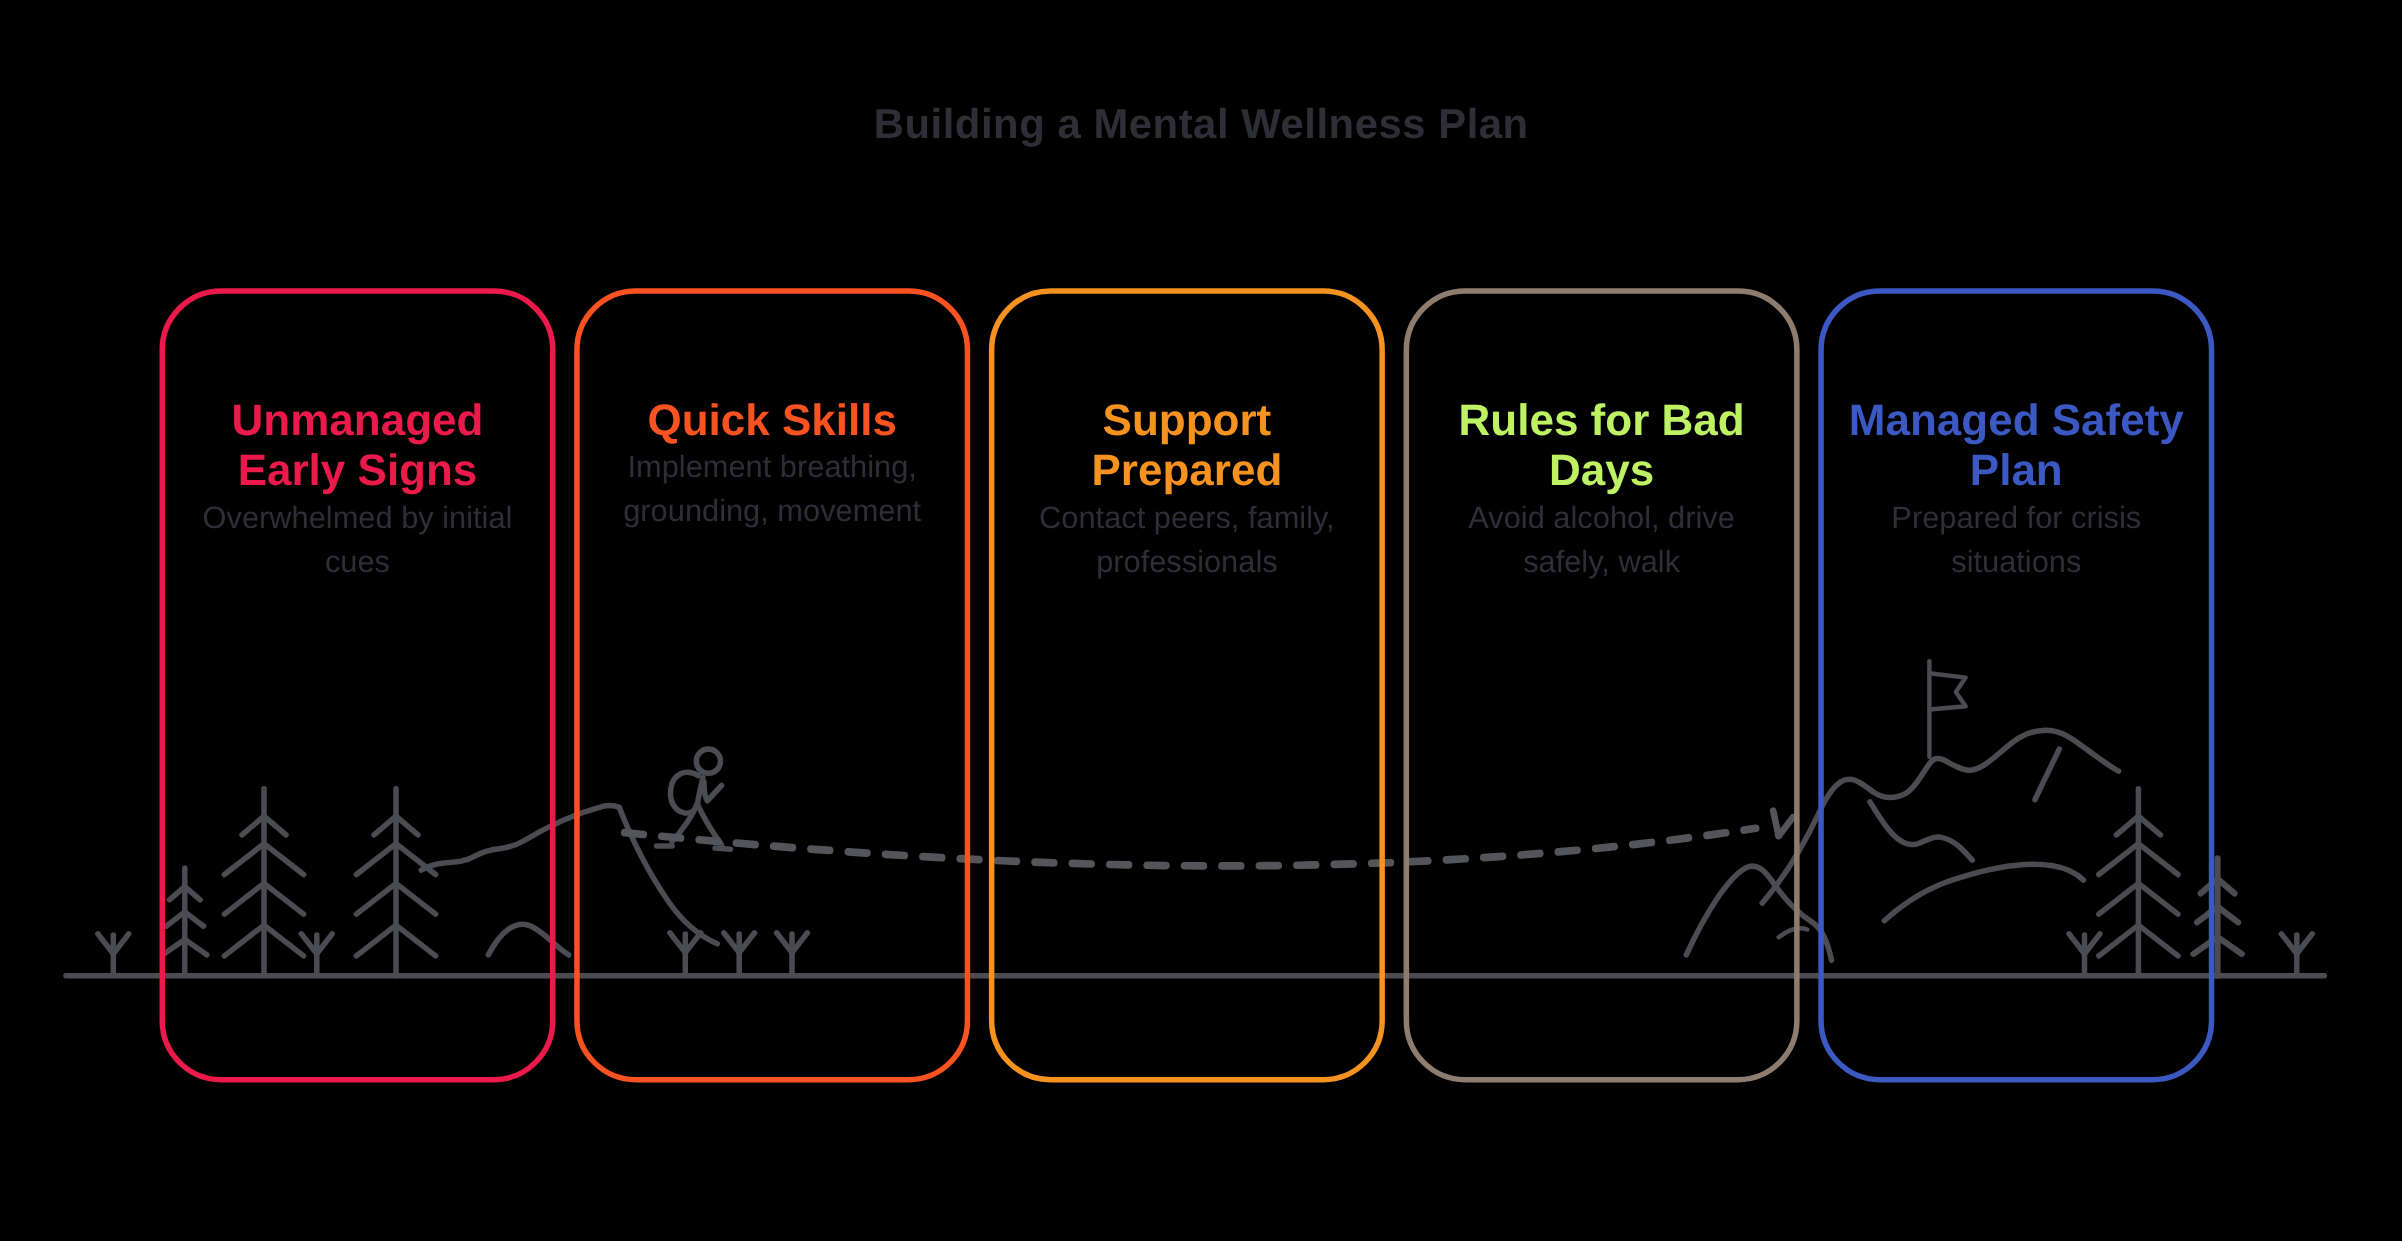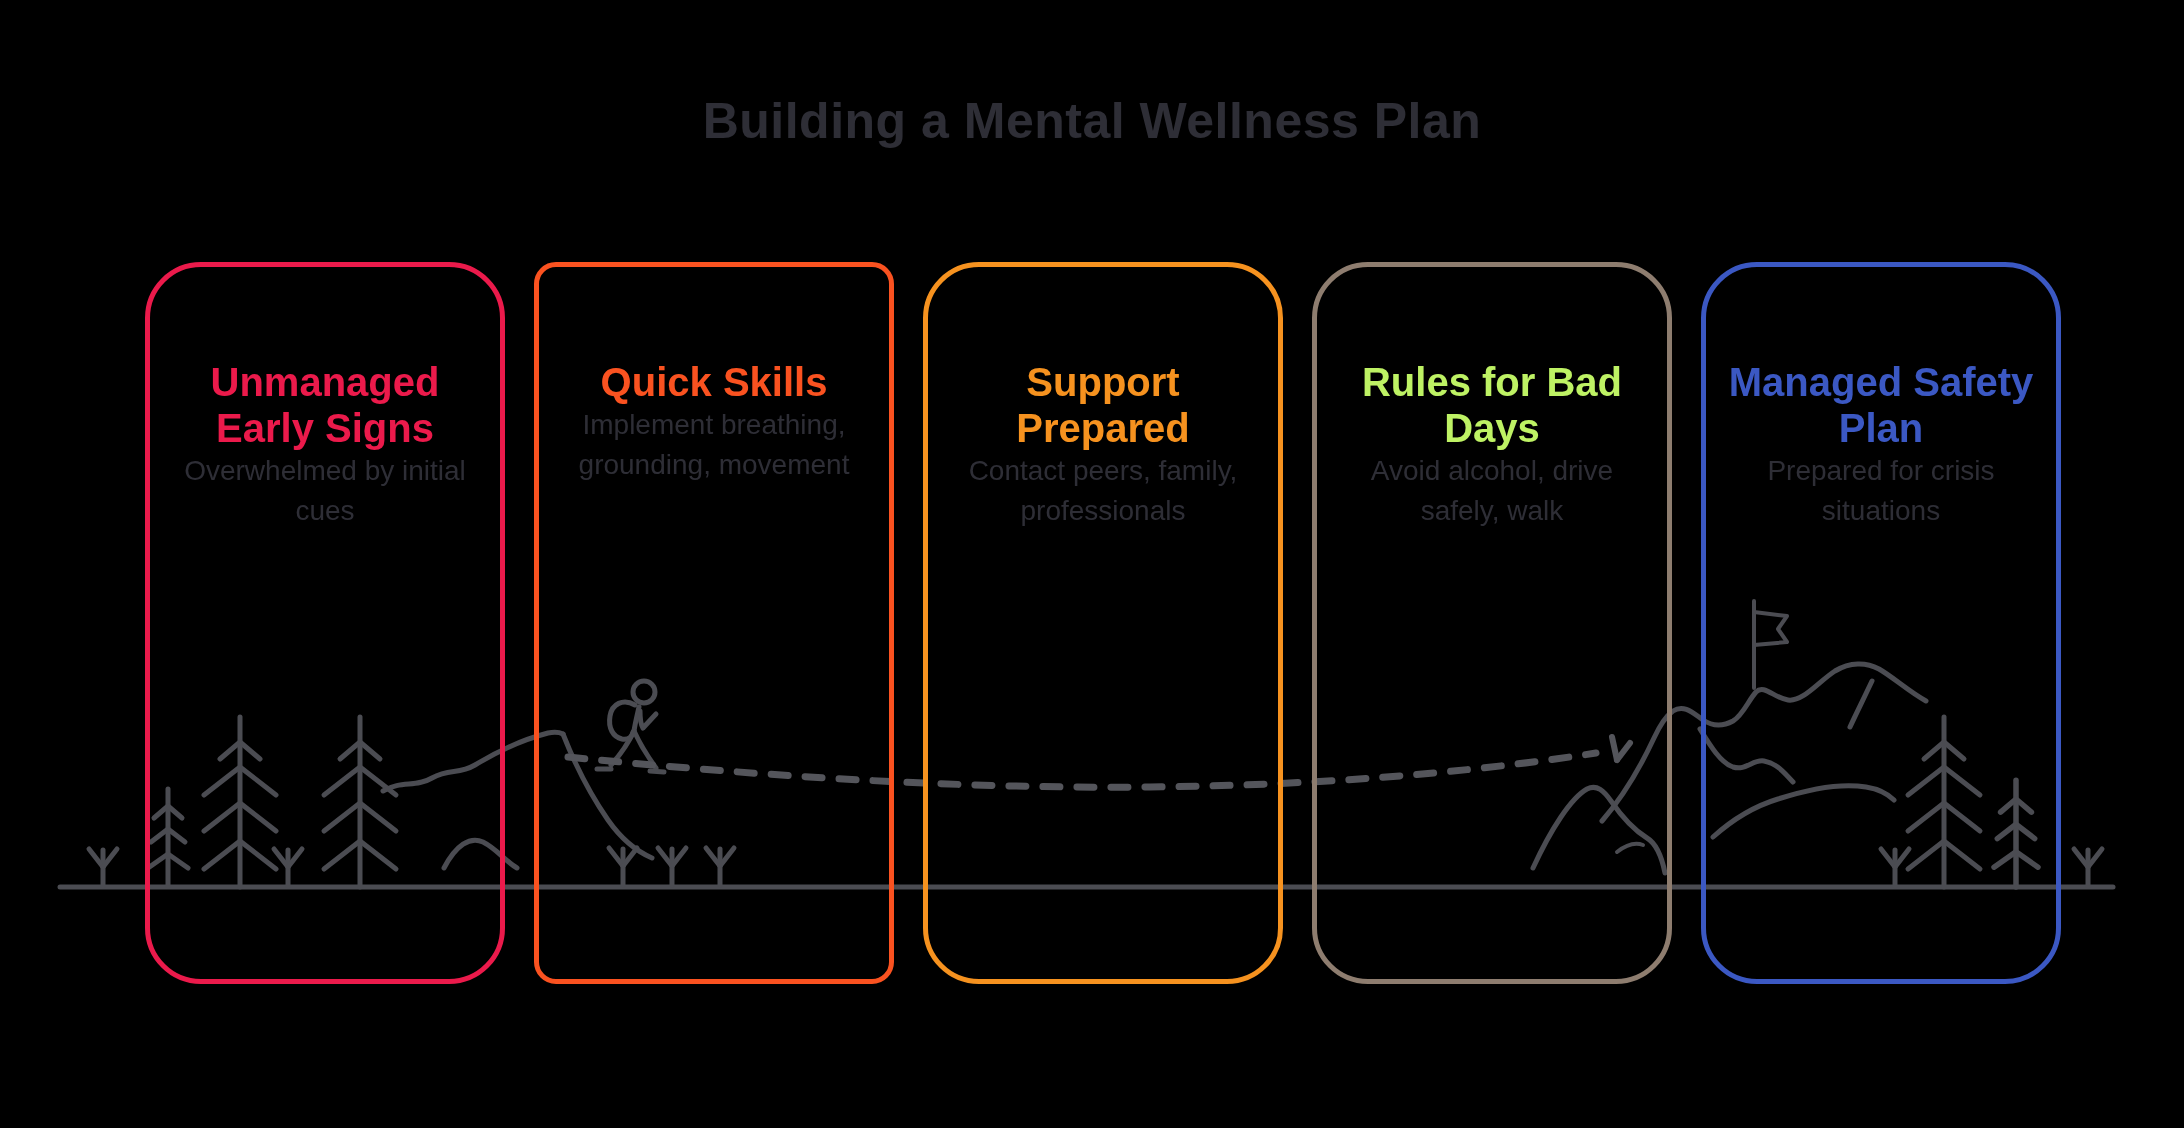--- a/index.html
+++ b/index.html
@@ -6,27 +6,27 @@
   .stage{
     position:relative;
     width:2184px;height:1128px;
     background:var(--bg,#000);
     overflow:hidden;
     font-family:"Liberation Sans",sans-serif;
   }
   .diagram-title{
     position:absolute;top:92px;left:0;width:100%;
     text-align:center;
-    font-size:50px;font-weight:bold;letter-spacing:.5px;
+    font-size:38px;font-weight:bold;letter-spacing:.5px;
     color:var(--ink,#2e2e36);
     z-index:3;
   }
   .cards{
     position:absolute;left:145px;top:262px;
-    display:flex;gap:29px;
+    display:flex;gap:17px;
     z-index:2;
   }
   .stage-card{
     width:360px;height:722px;
     box-sizing:border-box;
     border:5px solid #888;
     border-radius:56px;
     padding:92px 10px 0 10px;
     text-align:center;
     background:transparent;
@@ -133,21 +133,21 @@
 
   <div class="cards">
 
     <div class="stage-card" style="border-color: rgb(235, 26, 75);">
       <div class="card-title" style="color: rgb(235, 26, 75);">Unmanaged
 Early Signs</div>
       <div class="card-desc">Overwhelmed by initial
 cues</div>
     </div>
 
-    <div class="stage-card" style="border-color: rgb(250, 82, 32); border-radius: 22px;">
+    <div class="stage-card" style="border-color: rgb(250, 82, 32);">
       <div class="card-title" style="color: rgb(250, 82, 32);">Quick Skills</div>
       <div class="card-desc">Implement breathing,
 grounding, movement</div>
     </div>
 
     <div class="stage-card" style="border-color: rgb(246, 146, 31);">
       <div class="card-title" style="color: rgb(246, 146, 31);">Support Prepared</div>
       <div class="card-desc">Contact peers, family,
 professionals</div>
     </div>

